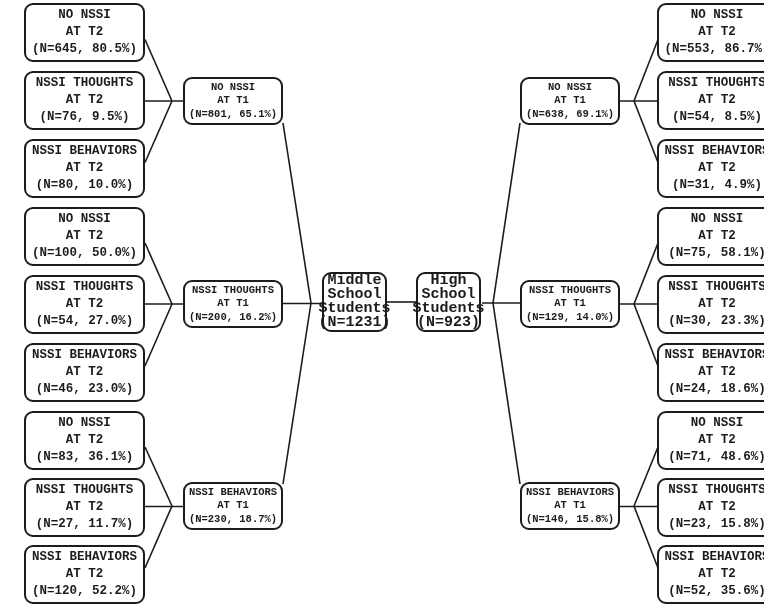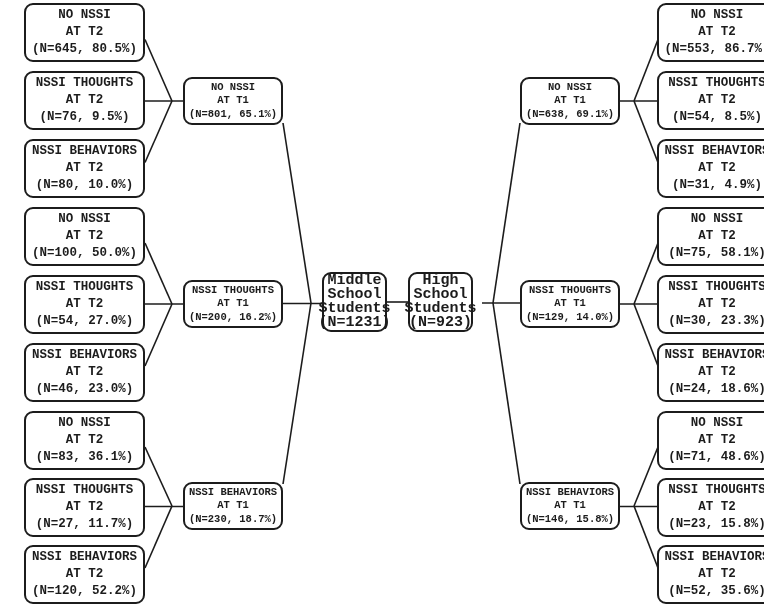--- a/index.html
+++ b/index.html
@@ -109,21 +109,21 @@
 AT T1
 (N=200, 16.2%)</div>
   <div class="node t1" style="left:163px;top:482px">NSSI BEHAVIORS
 AT T1
 (N=230, 18.7%)</div>
 
   <div class="node root" style="left:302px;top:272px">Middle
 School
 Students
 (N=1231)</div>
-  <div class="node root" style="left:388px;top:272px">High
+  <div class="node root" style="left:396px;top:272px">High
 School
 Students
 (N=923)</div>
 
   <div class="node t1" style="left:500px;top:77px">NO NSSI
 AT T1
 (N=638, 69.1%)</div>
   <div class="node t1" style="left:500px;top:280px">NSSI THOUGHTS
 AT T1
 (N=129, 14.0%)</div>

